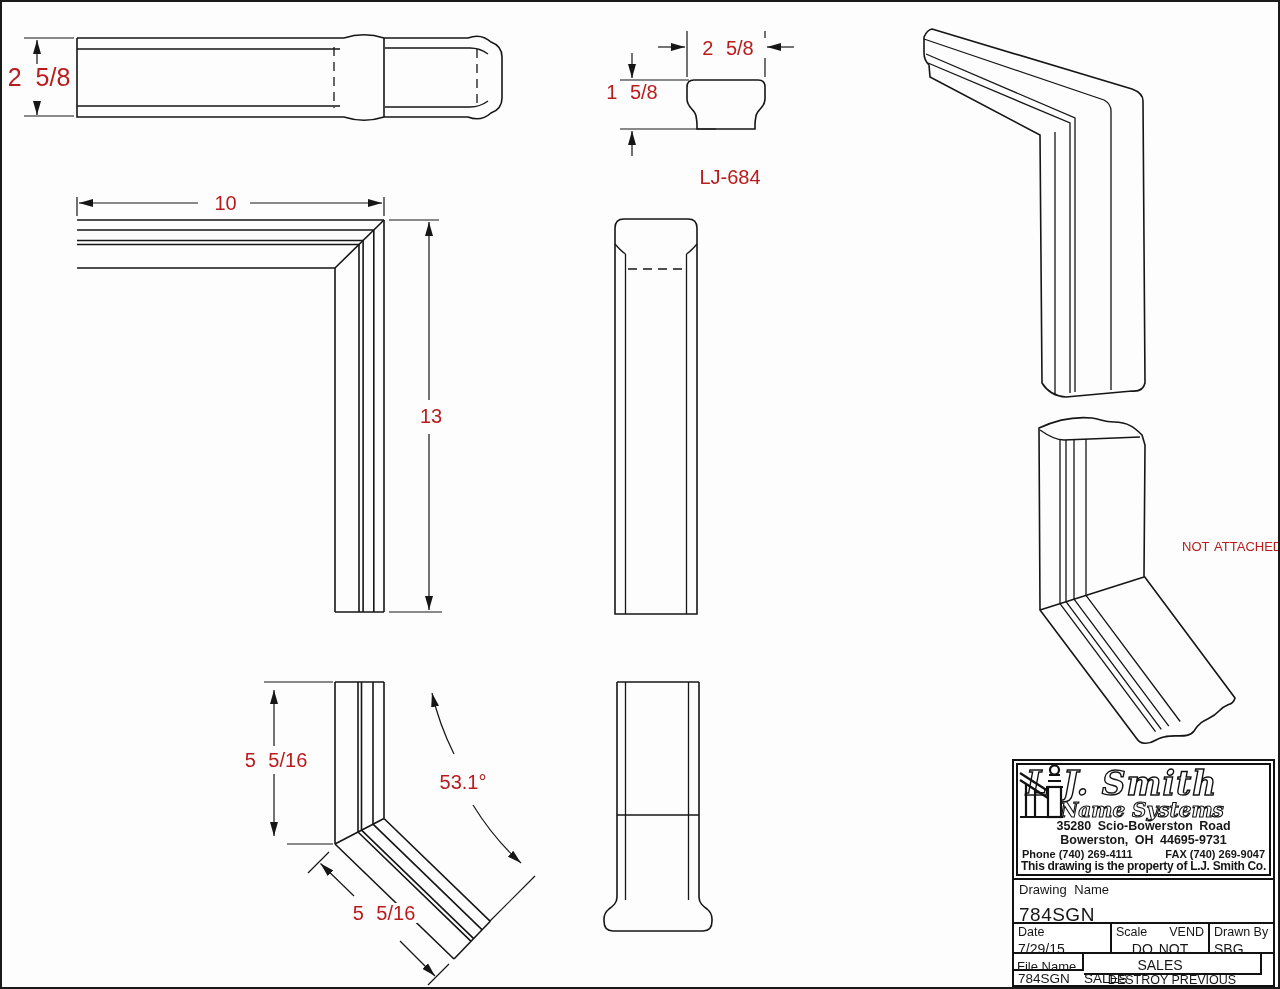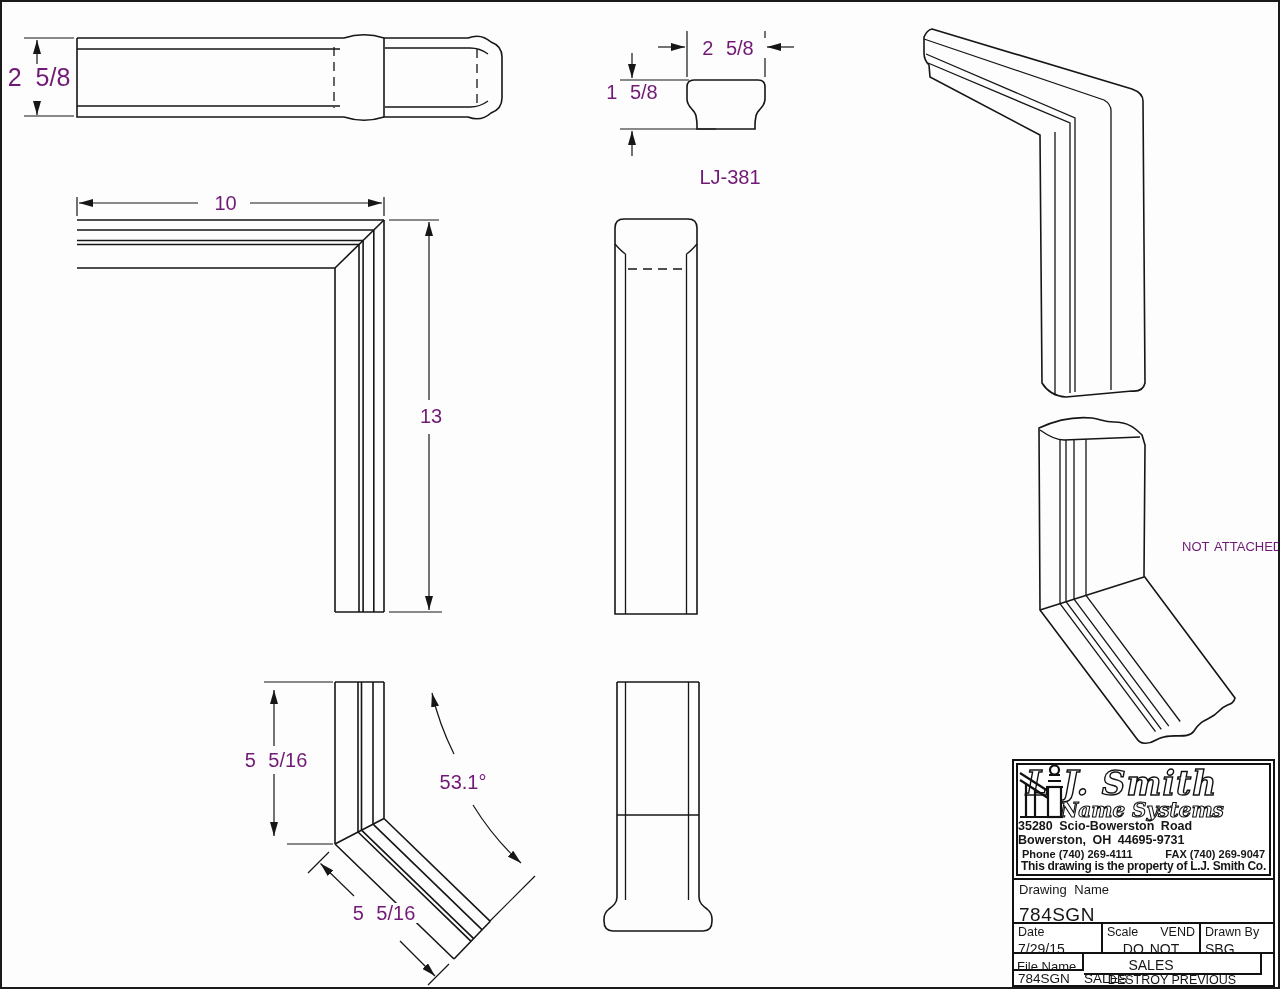--- a/index.html
+++ b/index.html
@@ -4,49 +4,49 @@
 <style>
   html,body{margin:0;padding:0;background:#e8e8e8;}
   .sheet{
     position:relative;width:1280px;height:989px;background:#fdfdfd;
     border:2px solid #1a1a1a;box-sizing:border-box;overflow:hidden;
     font-family:"Liberation Sans",sans-serif;color:#161616;
   }
   svg{position:absolute;left:0;top:0;}
   .lbl{
     position:absolute;white-space:nowrap;line-height:1;
-    font-size:20px;color:#701a75;word-spacing:7px;
+    font-size:20px;color:#b91c1c;word-spacing:7px;
     background:#fdfdfd;padding:0 2px;text-align:center;
   }
   .lbl.big{font-size:25px;}
   .lbl.small{font-size:13px;word-spacing:2px;background:transparent;}
   .tb{position:absolute;left:1010px;top:757px;width:263px;height:228px;
       border:2px solid #111;box-sizing:border-box;background:#fff;}
   .tb *{box-sizing:border-box;}
   .tb-logo{height:119px;border-bottom:2px solid #111;padding:2px;}
   .tb-logo-inner{height:100%;border:2px solid #111;position:relative;overflow:hidden;}
   .logo-row{display:flex;align-items:flex-start;padding:2px 2px 0 4px;}
   .logo-script{
     font-family:"DejaVu Serif",serif;font-style:italic;font-weight:700;
     color:#fff;-webkit-text-stroke:1.4px #111;line-height:.9;
     margin-left:4px;margin-top:2px;
   }
   .logo-name{font-size:33px;letter-spacing:1px;}
   .logo-tag{font-size:20px;-webkit-text-stroke:1.1px #111;margin-left:34px;margin-top:2px;}
-  .addr{font-weight:700;font-size:12.5px;line-height:1.15;word-spacing:3px;}
+  .addr{font-weight:700;font-size:12.5px;text-align:center;line-height:1.15;word-spacing:3px;}
   .phone-row{display:flex;justify-content:space-between;padding:1px 4px 0 4px;
              font-weight:700;font-size:11px;}
   .disc{font-weight:700;font-size:12px;letter-spacing:-.3px;text-align:center;line-height:1.15;}
   .tb-name{height:44px;border-bottom:2px solid #111;padding:2px 5px;}
   .tb-name .l1{font-size:13px;word-spacing:4px;}
   .tb-name .l2{font-size:19px;margin-top:7px;letter-spacing:.5px;}
   .tb-row{display:flex;height:30px;border-bottom:2px solid #111;}
   .tb-cell{padding:1px 4px;font-size:12.5px;}
   .tb-cell .val{font-size:14px;margin-top:2px;word-spacing:2px;}
-  .c-date{width:89px;border-right:2px solid #111;}
+  .c-date{width:98px;border-right:2px solid #111;}
   .c-scale{width:98px;border-right:2px solid #111;}
   .c-drawn{flex:1;}
   .scale-top{display:flex;justify-content:space-between;}
   .tb-bottom{position:relative;height:31px;font-size:13px;}
   .fn-box{position:absolute;left:0;top:0;width:70px;height:17px;
           border-right:2px solid #111;border-bottom:2px solid #111;padding:5px 3px;}
   .destroy-box{position:absolute;left:70px;top:0;width:178px;height:17px;
           border-right:2px solid #111;border-bottom:2px solid #111;
           text-align:center;padding-top:19px;font-size:12.5px;}
   .fn-val{position:absolute;left:4px;top:17px;font-size:13.5px;}
@@ -153,21 +153,21 @@
       <path d="M1058,438 L1058,601.6 M1064,438 L1064,599.7 M1072,437 L1072,597.2 M1084,437 L1084,593.4" stroke-width="1.3"></path>
       <path d="M1038,608 L1142,575"></path>
       <path d="M1058,601.6 L1153.5,729.6 M1064,599.7 L1159.3,727.3 M1072,597.2 L1166.8,724.2 M1084,593.4 L1178.2,719.5" stroke-width="1.3"></path>
     </g>
   </svg>
 
   <div class="lbl big" style="left:2px;top:63px;width:66px;">2 5/8</div>
 
   <div class="lbl" style="left:688px;top:36px;width:72px;">2 5/8</div>
   <div class="lbl" style="left:596px;top:80px;width:64px;">1 5/8</div>
-  <div class="lbl" style="left:692px;top:165px;width:68px;word-spacing:0;">LJ-381</div>
+  <div class="lbl" style="left:692px;top:165px;width:68px;word-spacing:0;">LJ-684</div>
 
   <div class="lbl" style="left:199px;top:191px;width:45px;">10</div>
   <div class="lbl" style="left:408px;top:404px;width:38px;">13</div>
 
   <div class="lbl" style="left:234px;top:748px;width:76px;">5 5/16</div>
   <div class="lbl" style="left:430px;top:770px;width:58px;word-spacing:0;">53.1°</div>
   <div class="lbl" style="left:341px;top:901px;width:78px;">5 5/16</div>
 
   <div class="lbl small" style="left:1178px;top:538px;width:100px;">NOT ATTACHED</div>
 

